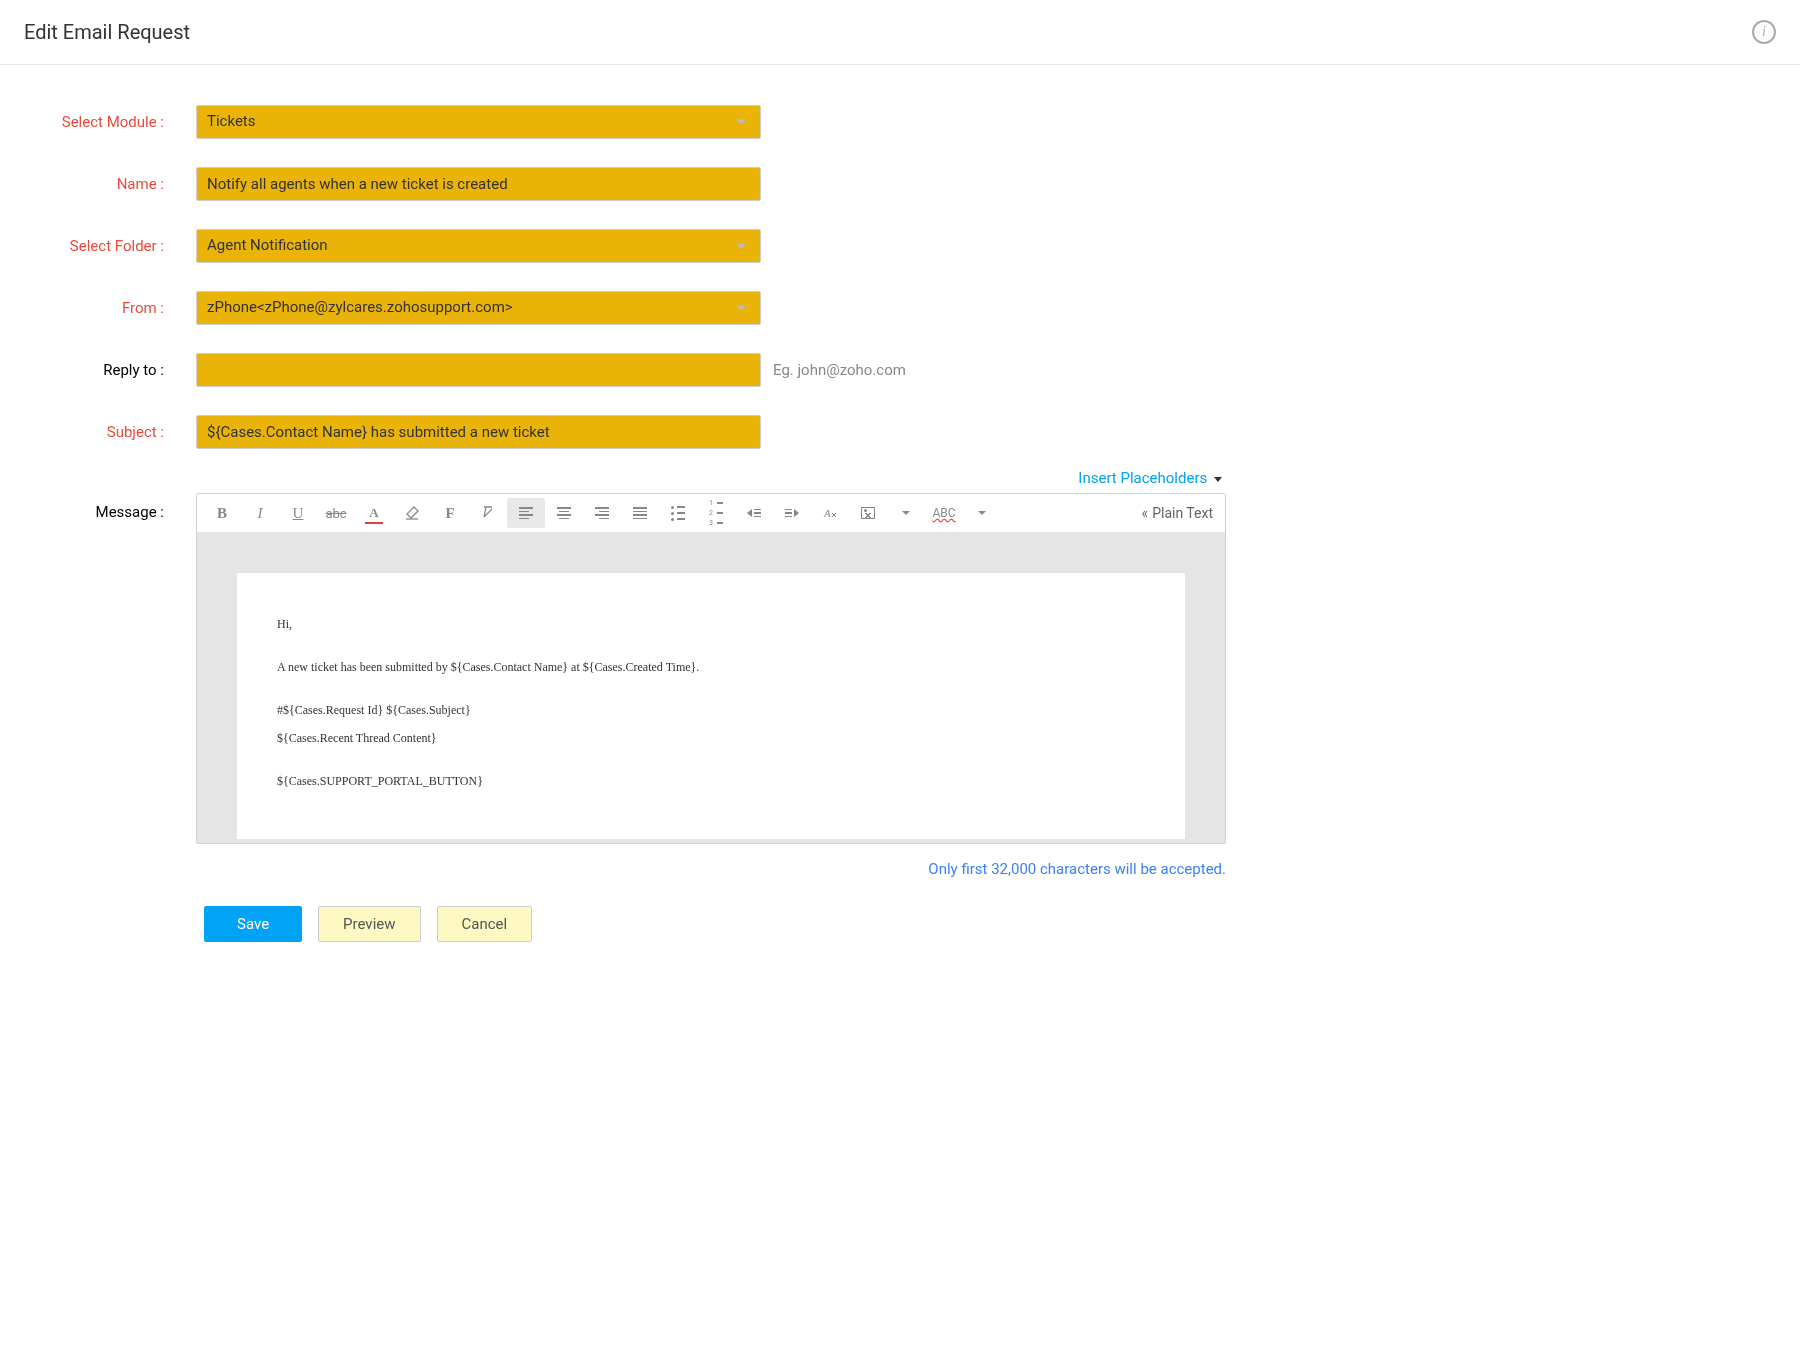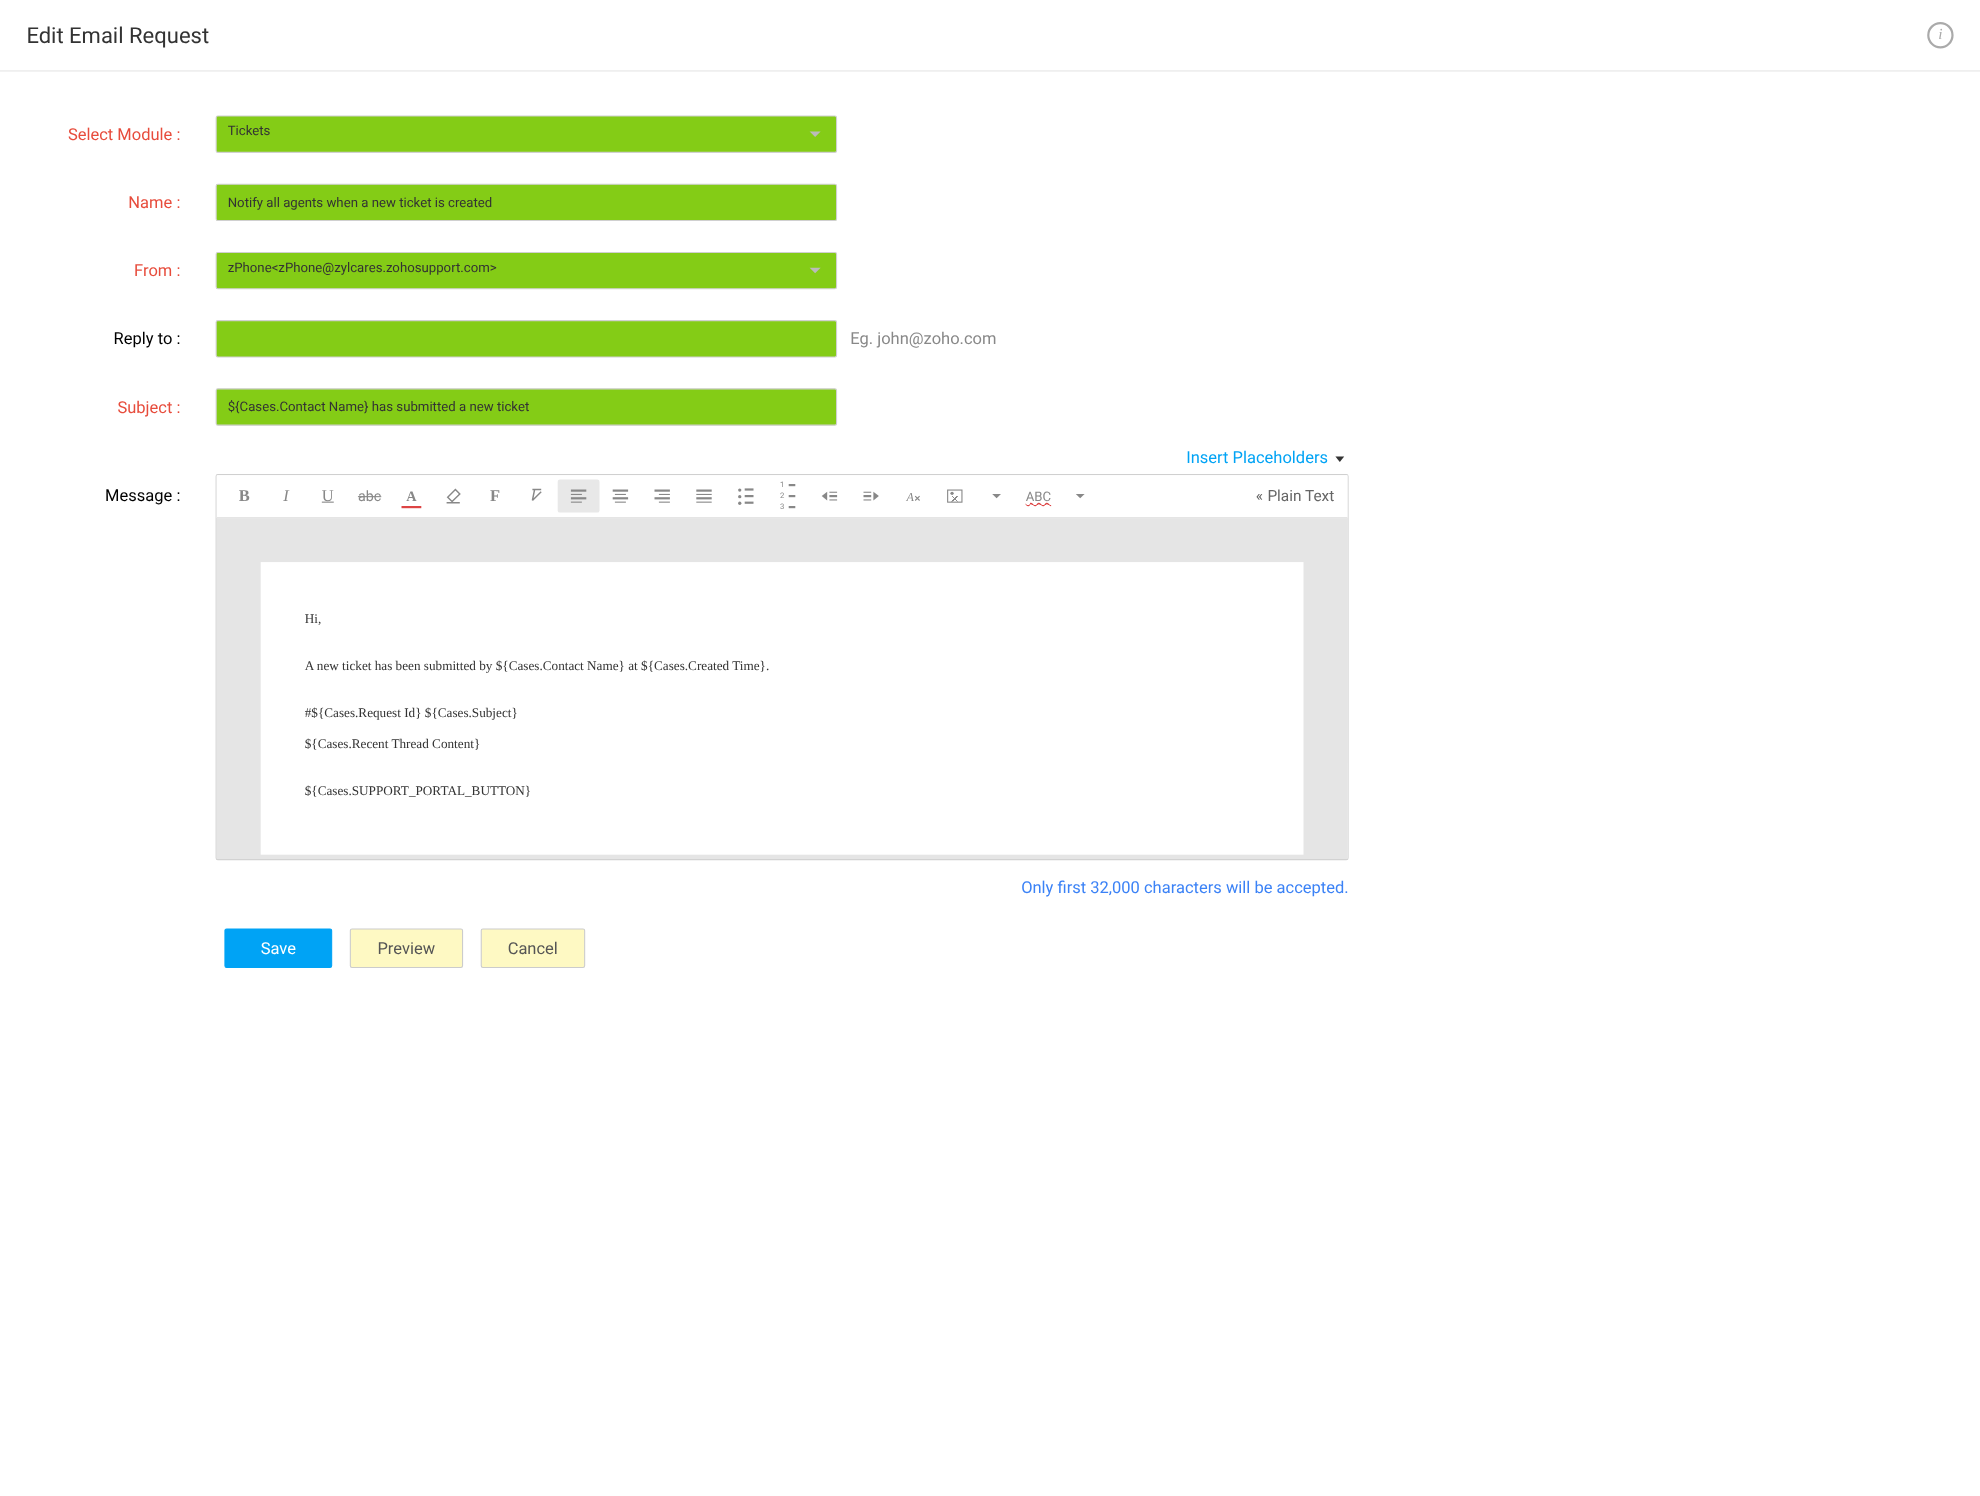--- a/index.html
+++ b/index.html
@@ -70,23 +70,23 @@
     .select-wrapper, .input-wrapper {
       position: relative;
       width: 565px;
     }
     .form-select, .form-input {
       width: 100%;
       height: 34px;
       padding: 6px 10px;
       border: 1px solid #d0d0d0;
       border-radius: 2px;
-      font-size: 12px;
+      font-size: 15px;
       color: #333;
-      background: #84cc16;
+      background: #eab308;
       outline: none;
       font-family: inherit;
     }
     .select-wrapper::after {
       content: "";
       position: absolute;
       right: 15px;
       top: 50%;
       transform: translateY(-50%);
       width: 0;
@@ -293,20 +293,28 @@
 
   <div class="form-row">
     <div class="form-label required">Name :</div>
     <div class="form-field">
       <div class="input-wrapper">
         <input class="form-input" type="text" value="Notify all agents when a new ticket is created" style="">
       </div>
     </div>
   </div>
 
+  <div class="form-row">
+    <div class="form-label required">Select Folder :</div>
+    <div class="form-field">
+      <div class="select-wrapper">
+        <div class="form-select">Agent Notification</div>
+      </div>
+    </div>
+  </div>
 
   <div class="form-row">
     <div class="form-label required">From :</div>
     <div class="form-field">
       <div class="select-wrapper">
         <div class="form-select">zPhone&lt;zPhone@zylcares.zohosupport.com&gt;</div>
       </div>
     </div>
   </div>
 

